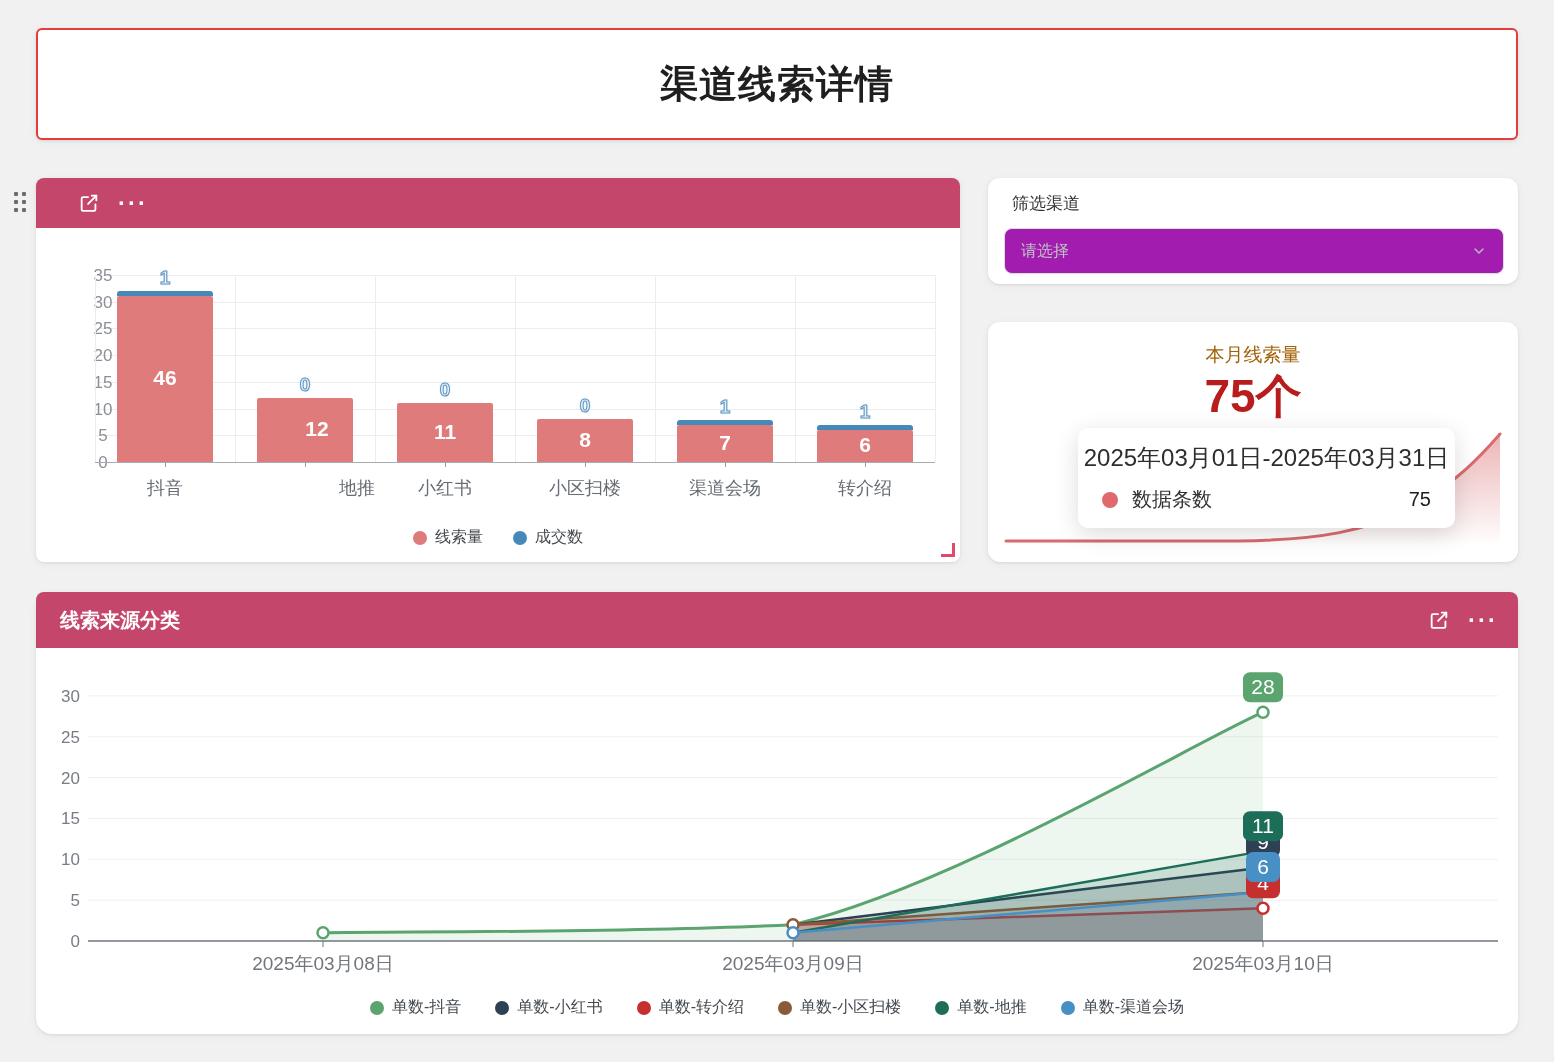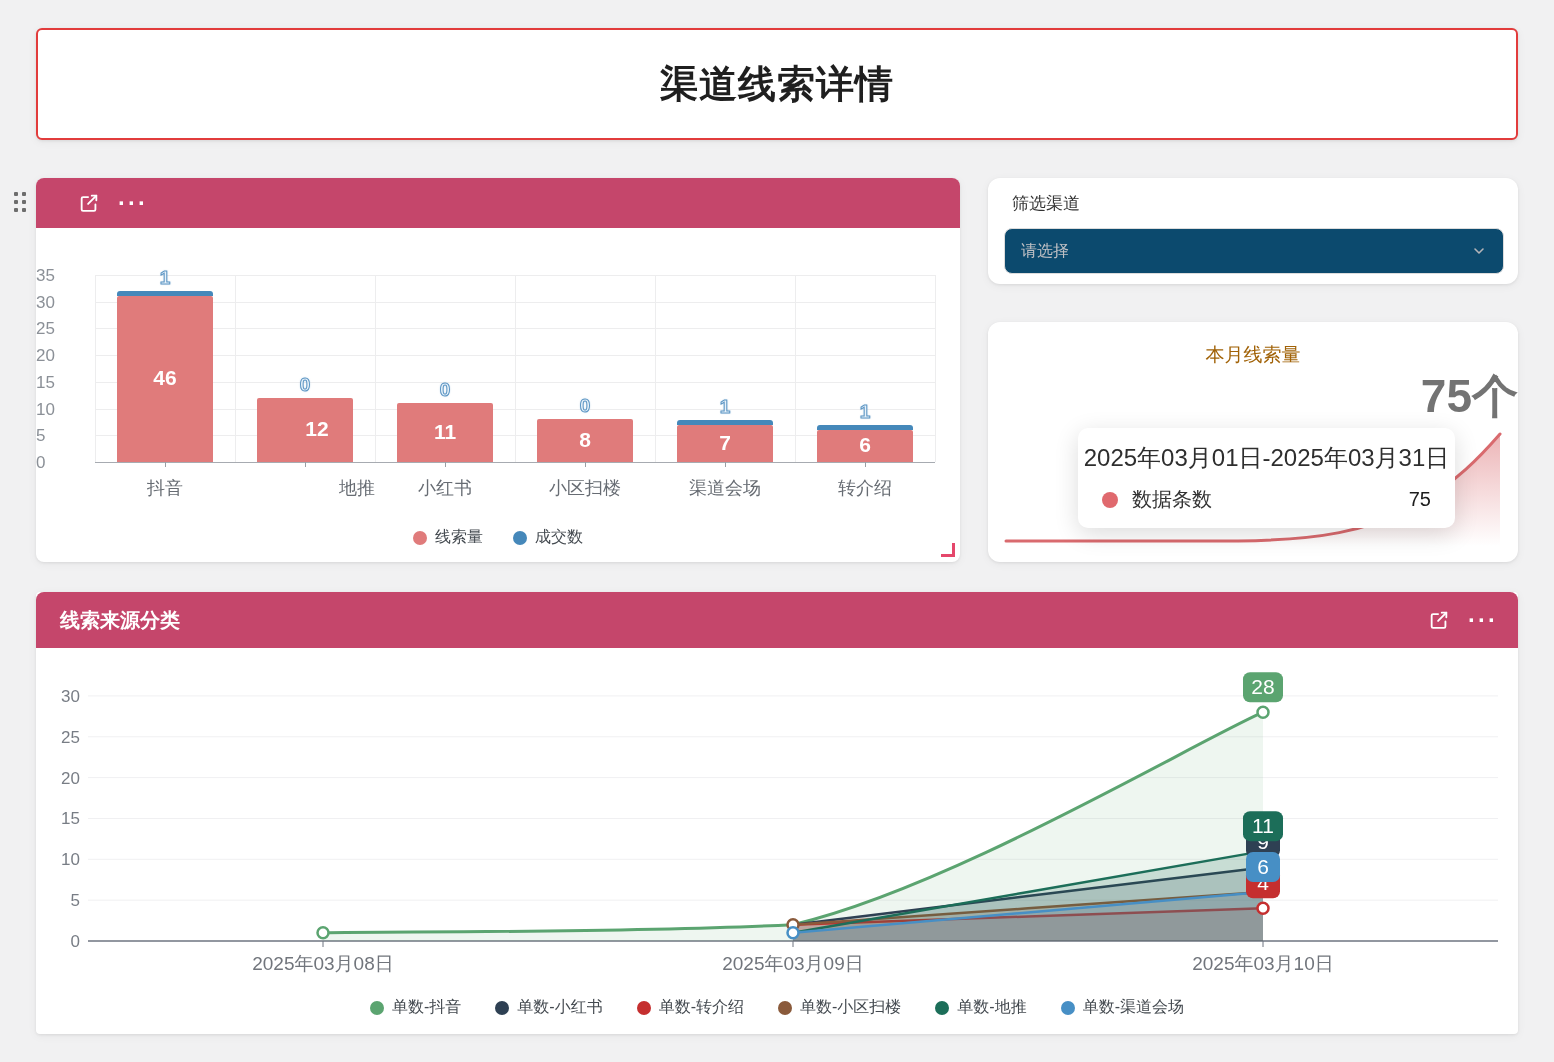--- a/index.html
+++ b/index.html
@@ -23,53 +23,53 @@
     color:#fff;cursor:pointer;margin-left:14px;}
   .dots{color:#fff;font-size:24px;font-weight:700;letter-spacing:2px;line-height:10px;}
   
   #bar-card{left:36px;top:178px;width:924px;height:384px;border-radius:8px;}
   #bar-body{position:absolute;left:0;top:50px;right:0;bottom:0;}
   #bar-plot{position:absolute;inset:0;}
   .hline,.vline{position:absolute;background:#ededee;}
   .hline{height:1px;}
   .vline{width:1px;}
   .axis-base{position:absolute;height:1px;background:#a7abb1;}
-  .ytick{position:absolute;width:48px;text-align:left;font-size:17px;color:#8b9097;transform:translateY(-9px);}
+  .ytick{position:absolute;width:48px;text-align:center;font-size:17px;color:#8b9097;transform:translateY(-9px);margin-left:43px;}
   .xcat{position:absolute;width:140px;text-align:center;font-size:18px;color:#676c73;}
   .cat-tick{position:absolute;width:1px;height:5px;background:#9aa0a6;}
   .barseg{position:absolute;}
   .bar-val{position:absolute;width:96px;text-align:center;color:#fff;font-size:21px;font-weight:600;}
   .cap-label{position:absolute;width:96px;text-align:center;font-size:19px;font-weight:700;
     color:#e8f2fa;-webkit-text-stroke:1px #5d96c4;text-shadow:0 0 2px rgba(93,150,196,.6);}
   .legend-row{position:absolute;left:0;right:0;display:flex;justify-content:center;gap:30px;}
   .legend-item{display:flex;align-items:center;gap:8px;cursor:pointer;}
   .legend-item .dot{width:14px;height:14px;border-radius:50%;}
   .legend-item .lt{font-size:16px;color:#444a50;}
   #resize-corner{position:absolute;right:5px;bottom:5px;width:11px;height:11px;
     border-right:3px solid #e5476b;border-bottom:3px solid #e5476b;cursor:nwse-resize;}
   
   #filter-card{left:988px;top:178px;width:530px;height:106px;border-radius:12px;}
   #filter-label{position:absolute;left:24px;top:14px;font-size:17px;color:#333;}
   #filter-select{position:absolute;left:16px;top:50px;width:466px;height:44px;border:1px solid #dcdcdc;
-    border-radius:8px;display:flex;align-items:center;padding:0 16px;cursor:pointer;background:#0c4a6e;}
+    border-radius:8px;display:flex;align-items:center;padding:0 16px;cursor:pointer;background:#a21caf;}
   #filter-select .ph{flex:1;font-size:16px;color:#c0c0c4;}
   
   #stat-card{left:988px;top:322px;width:530px;height:240px;border-radius:12px;overflow:hidden;}
   #stat-label{position:absolute;left:0;right:0;top:20px;text-align:center;font-size:19px;color:#a16207;}
-  #stat-value{position:absolute;left:0;right:0;top:44px;text-align:right;font-size:46px;font-weight:700;color:#737373;}
+  #stat-value{position:absolute;left:0;right:0;top:44px;text-align:center;font-size:46px;font-weight:700;color:#b91c1c;}
   #sparkline{position:absolute;left:0;bottom:0;}
   #stat-tooltip{position:absolute;left:90px;top:106px;width:377px;height:100px;background:#fff;
     border-radius:10px;box-shadow:0 6px 24px rgba(0,0,0,.14);}
   #tooltip-range{margin:14px 0 0 0;text-align:center;font-size:24px;color:#2e2e2e;}
   #tooltip-row{display:flex;align-items:center;margin:12px 24px 0 24px;}
   #tooltip-row .dot{width:16px;height:16px;border-radius:50%;background:#e0696e;}
   #tooltip-row .sn{font-size:20px;color:#333;margin-left:14px;}
   #tooltip-row .sv{margin-left:auto;font-size:20px;color:#1d1d1d;}
   
-  #line-card{left:36px;top:592px;width:1482px;height:442px;border-radius:4px;}
+  #line-card{left:36px;top:592px;width:1482px;height:442px;border-radius:16px;}
   #line-card .chead{height:56px;}
   #line-body{position:absolute;left:0;top:56px;right:0;bottom:0;}
   #line-svg{position:absolute;left:0;top:0;}
   #line-legend{bottom:16px;gap:34px;}
   svg text{font-family:"Liberation Sans","DejaVu Sans",sans-serif;}
 </style>
 </head>
 <body>
 
 <div class="card" id="title-card">

